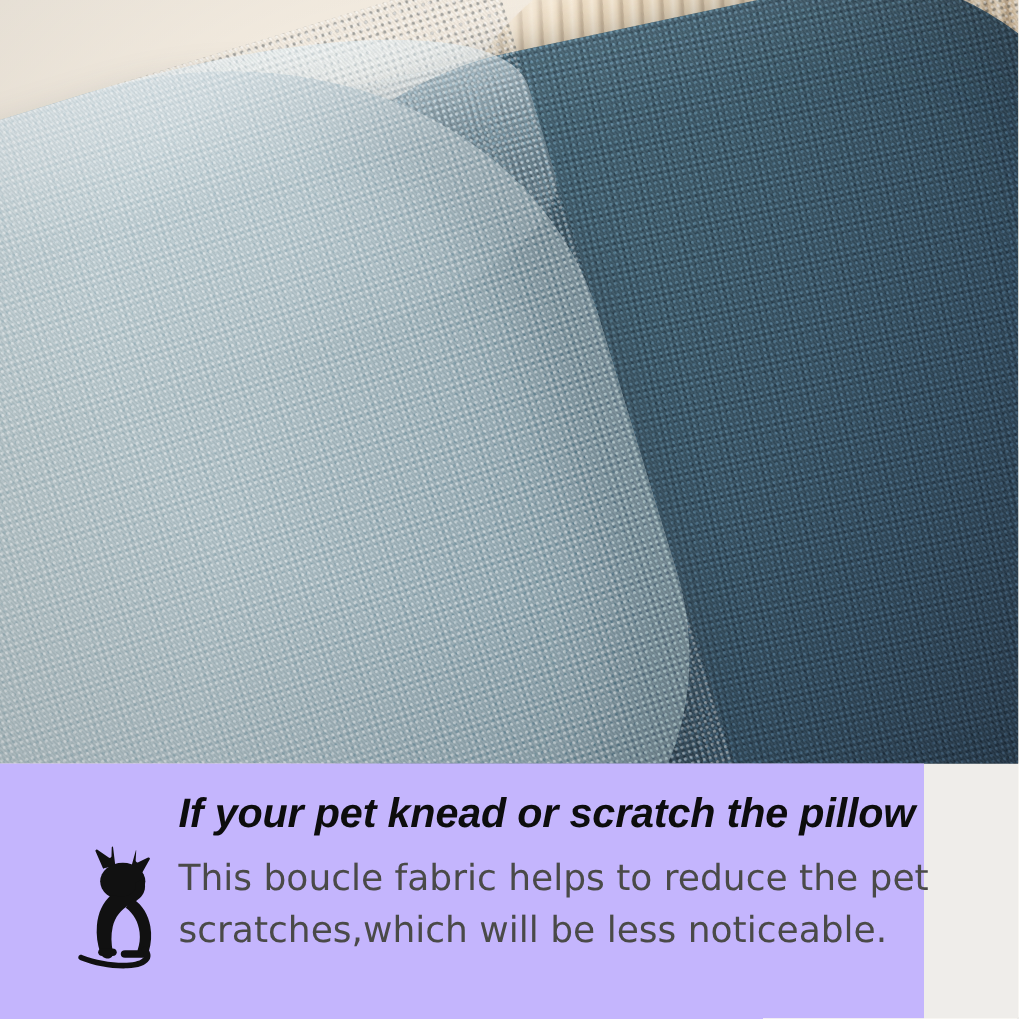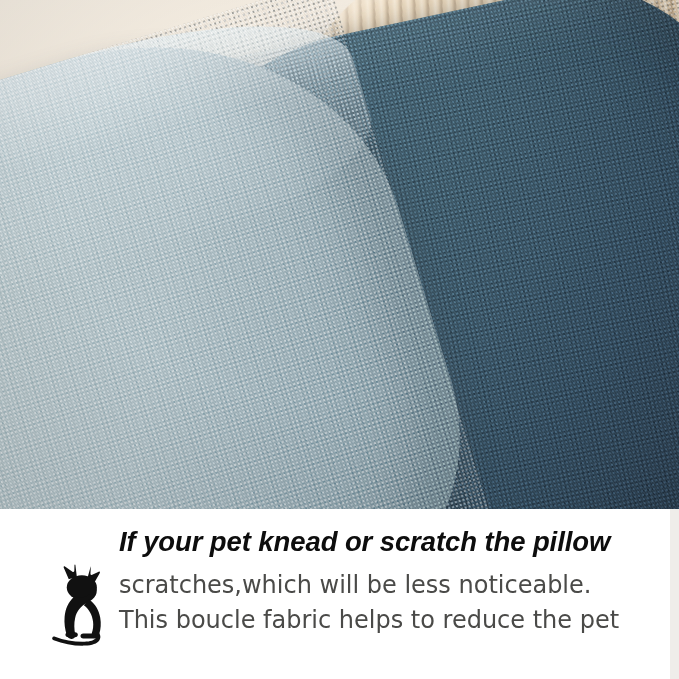--- a/index.html
+++ b/index.html
@@ -187,23 +187,23 @@
     position: absolute;
     inset: 0;
     background: radial-gradient(ellipse at 45% 40%, rgba(0,0,0,0) 45%, rgba(0,0,0,.10) 100%);
   }
 
   
   .panel {
     position: absolute;
     left: 0;
     top: 509px;
-    width: 670px;
+    width: 616px;
     height: 170px;
-    background: #ffffff;
+    background: #c4b5fd;
   }
 
   .panel-inner {
     position: absolute;
     left: 0;
     top: 0;
     right: 0;
     height: 100%;
   }
 
@@ -313,21 +313,21 @@
                      C44.0 106.4 30.0 104.0 18.6 99.4 C17.0 98.8 16.4 97.6 16.9 96.4
                      C17.4 95.2 18.7 94.8 20.2 95.4 C31.0 99.6 44.2 101.8 55.4 101.4
                      C62.2 101.1 67.0 99.6 68.6 97.2 C69.9 95.2 69.0 92.8 66.2 90.4 Z"></path>
           </g>
         </svg>
       </div>
 
       <div class="copy">
         <h2 class="headline">If your pet knead or scratch the pillow</h2>
         <p class="body-copy">
+          <span class="body-line">This boucle fabric helps to reduce the pet</span>
           <span class="body-line">scratches,which will be less noticeable.</span>
-          <span class="body-line">This boucle fabric helps to reduce the pet</span>
         </p>
       </div>
 
     </div>
   </div>
 
 </div>
 
 </body></html>

